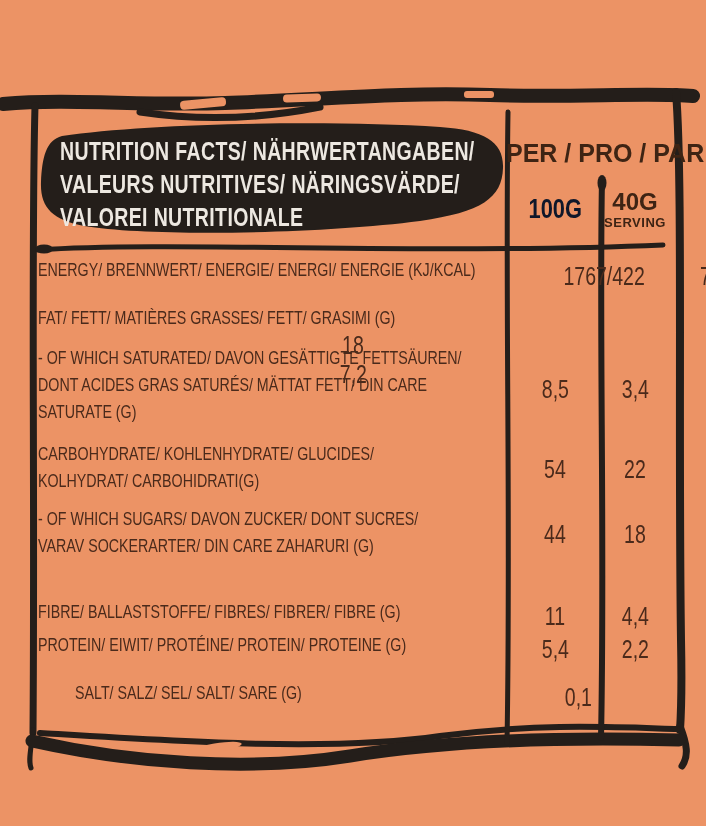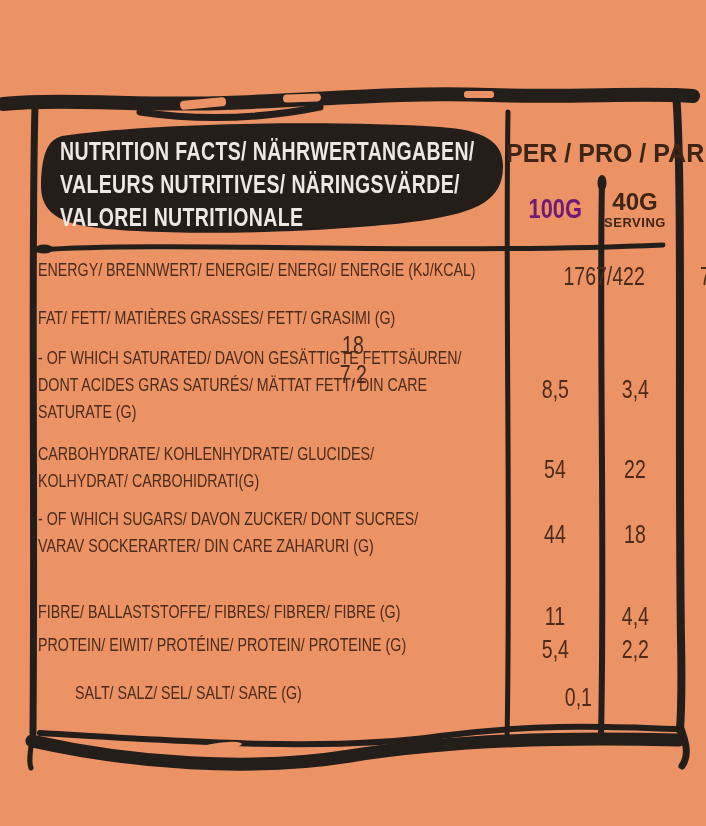--- a/index.html
+++ b/index.html
@@ -17,21 +17,21 @@
   .title-block{left:60px;top:135px;width:590px;}
   .title-line{
     font-size:26px;font-weight:bold;color:#EDE8E1;
     line-height:33px;white-space:nowrap;letter-spacing:.5px;
     transform:scaleX(.75);transform-origin:0 50%;
   }
 
   .per-label{left:506px;top:139px;width:162px;text-align:center;
     font-size:25px;font-weight:bold;white-space:nowrap;color:#3E2414;}
   .col1-head{left:508px;top:193px;width:94px;text-align:center;
-    font-size:28px;font-weight:bold;color:#701a75;}
+    font-size:28px;font-weight:bold;color:#0f172a;}
   .col2-head{left:602px;top:188px;width:66px;text-align:center;color:#3E2414;}
   .col2-main{font-size:24px;font-weight:bold;line-height:28px;}
   .col2-sub{font-size:13px;font-weight:bold;letter-spacing:.5px;line-height:14px;}
 
   .row{position:absolute;left:38px;width:630px;display:flex;z-index:2;}
   .row-label{
     width:470px;flex:none;color:#4A2A1B;
     font-size:19px;line-height:27px;white-space:pre;
   }
   .row-label-inner{width:627px;transform:scaleX(.75);transform-origin:0 0;display:block;}

